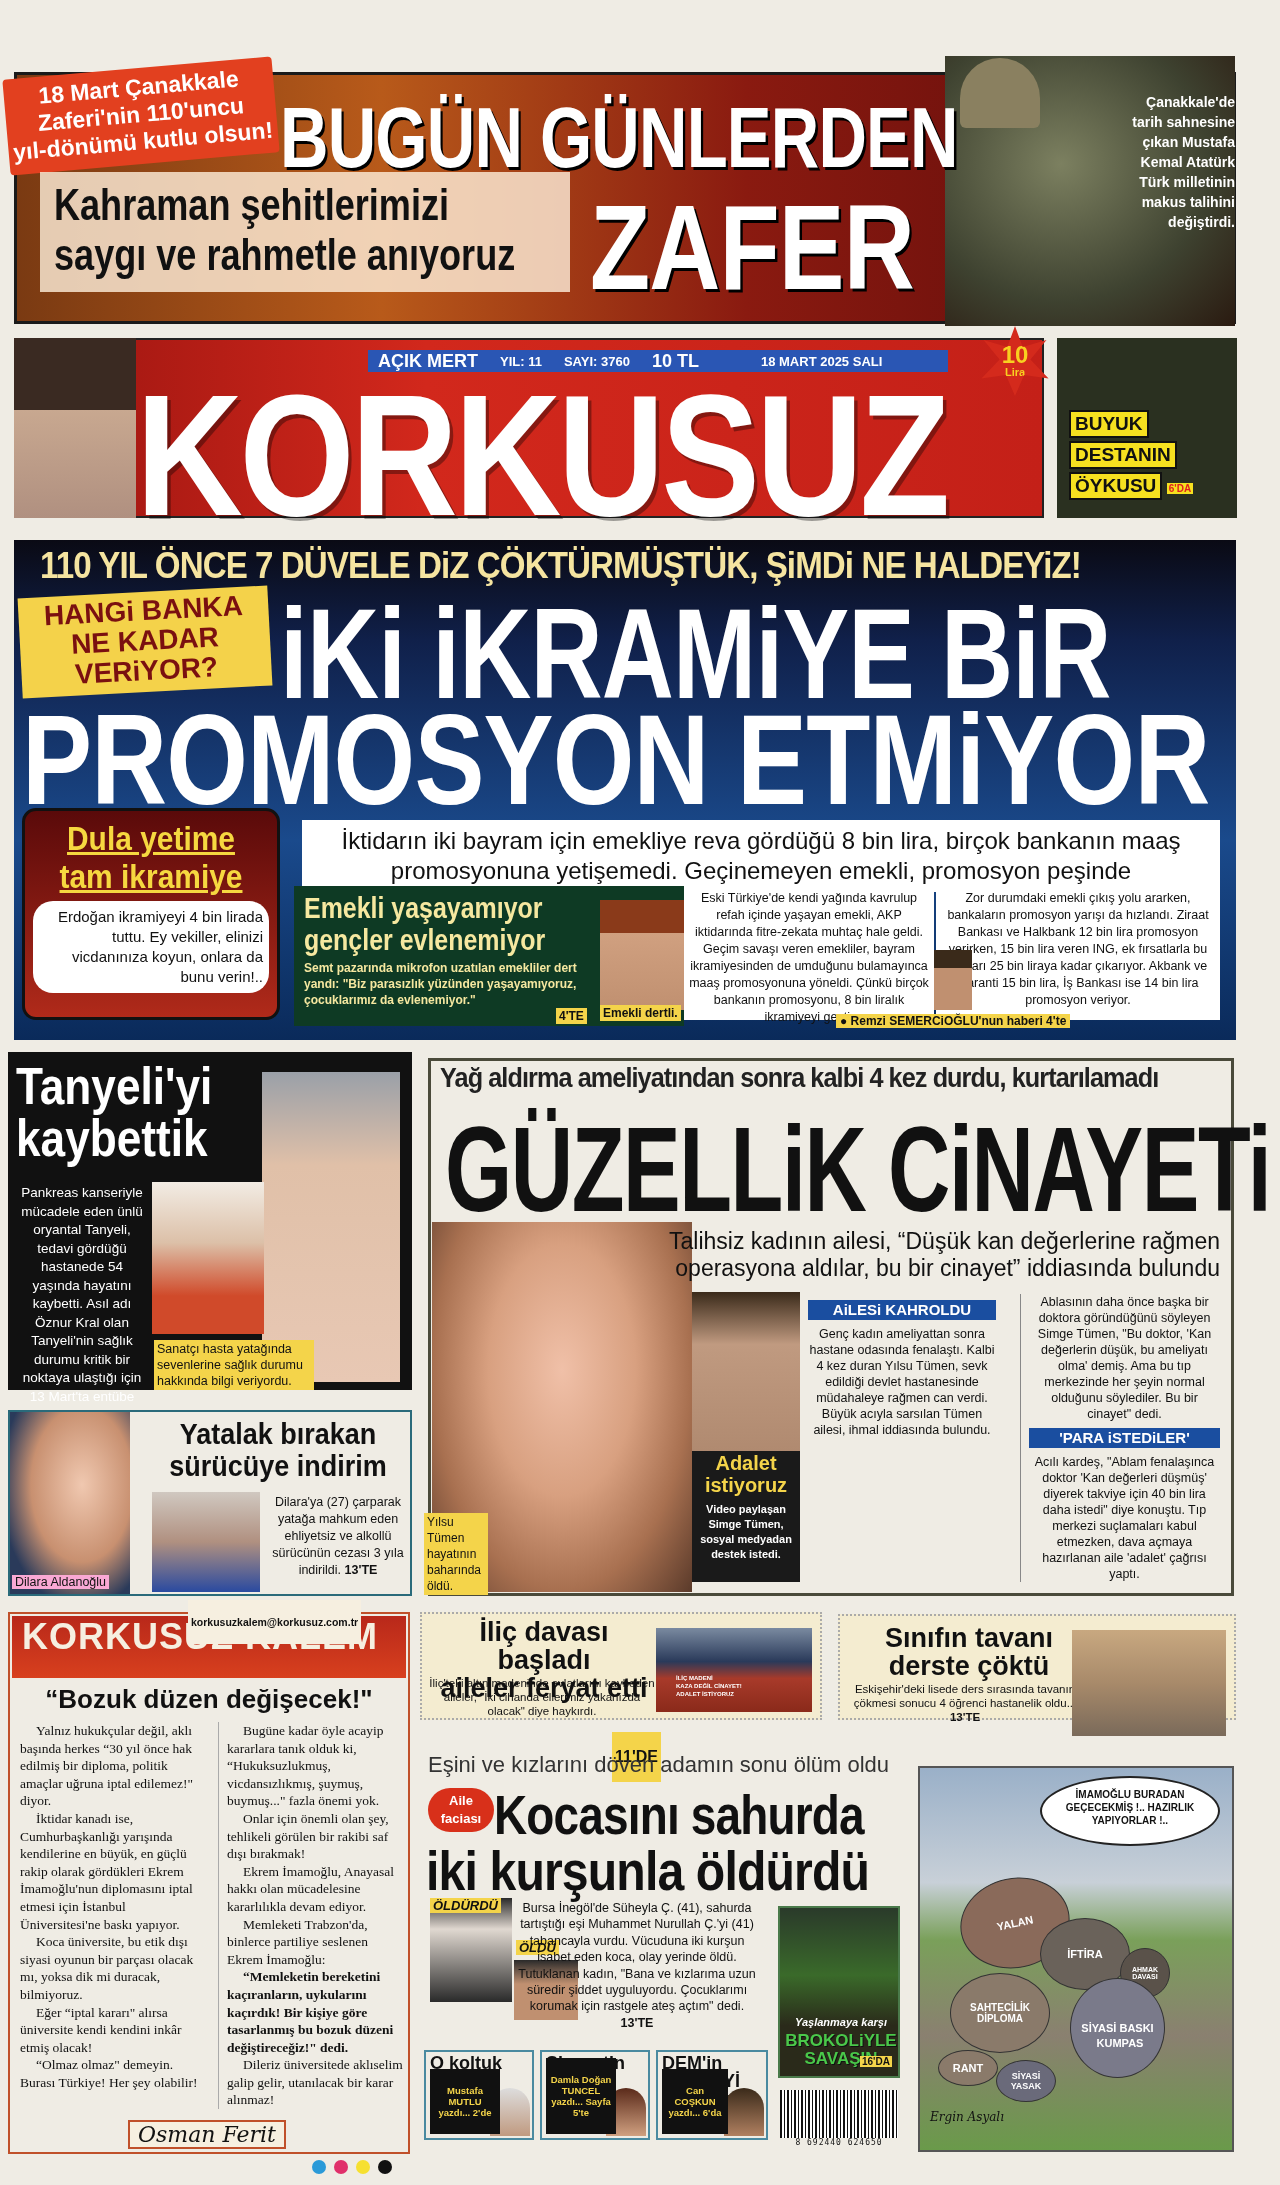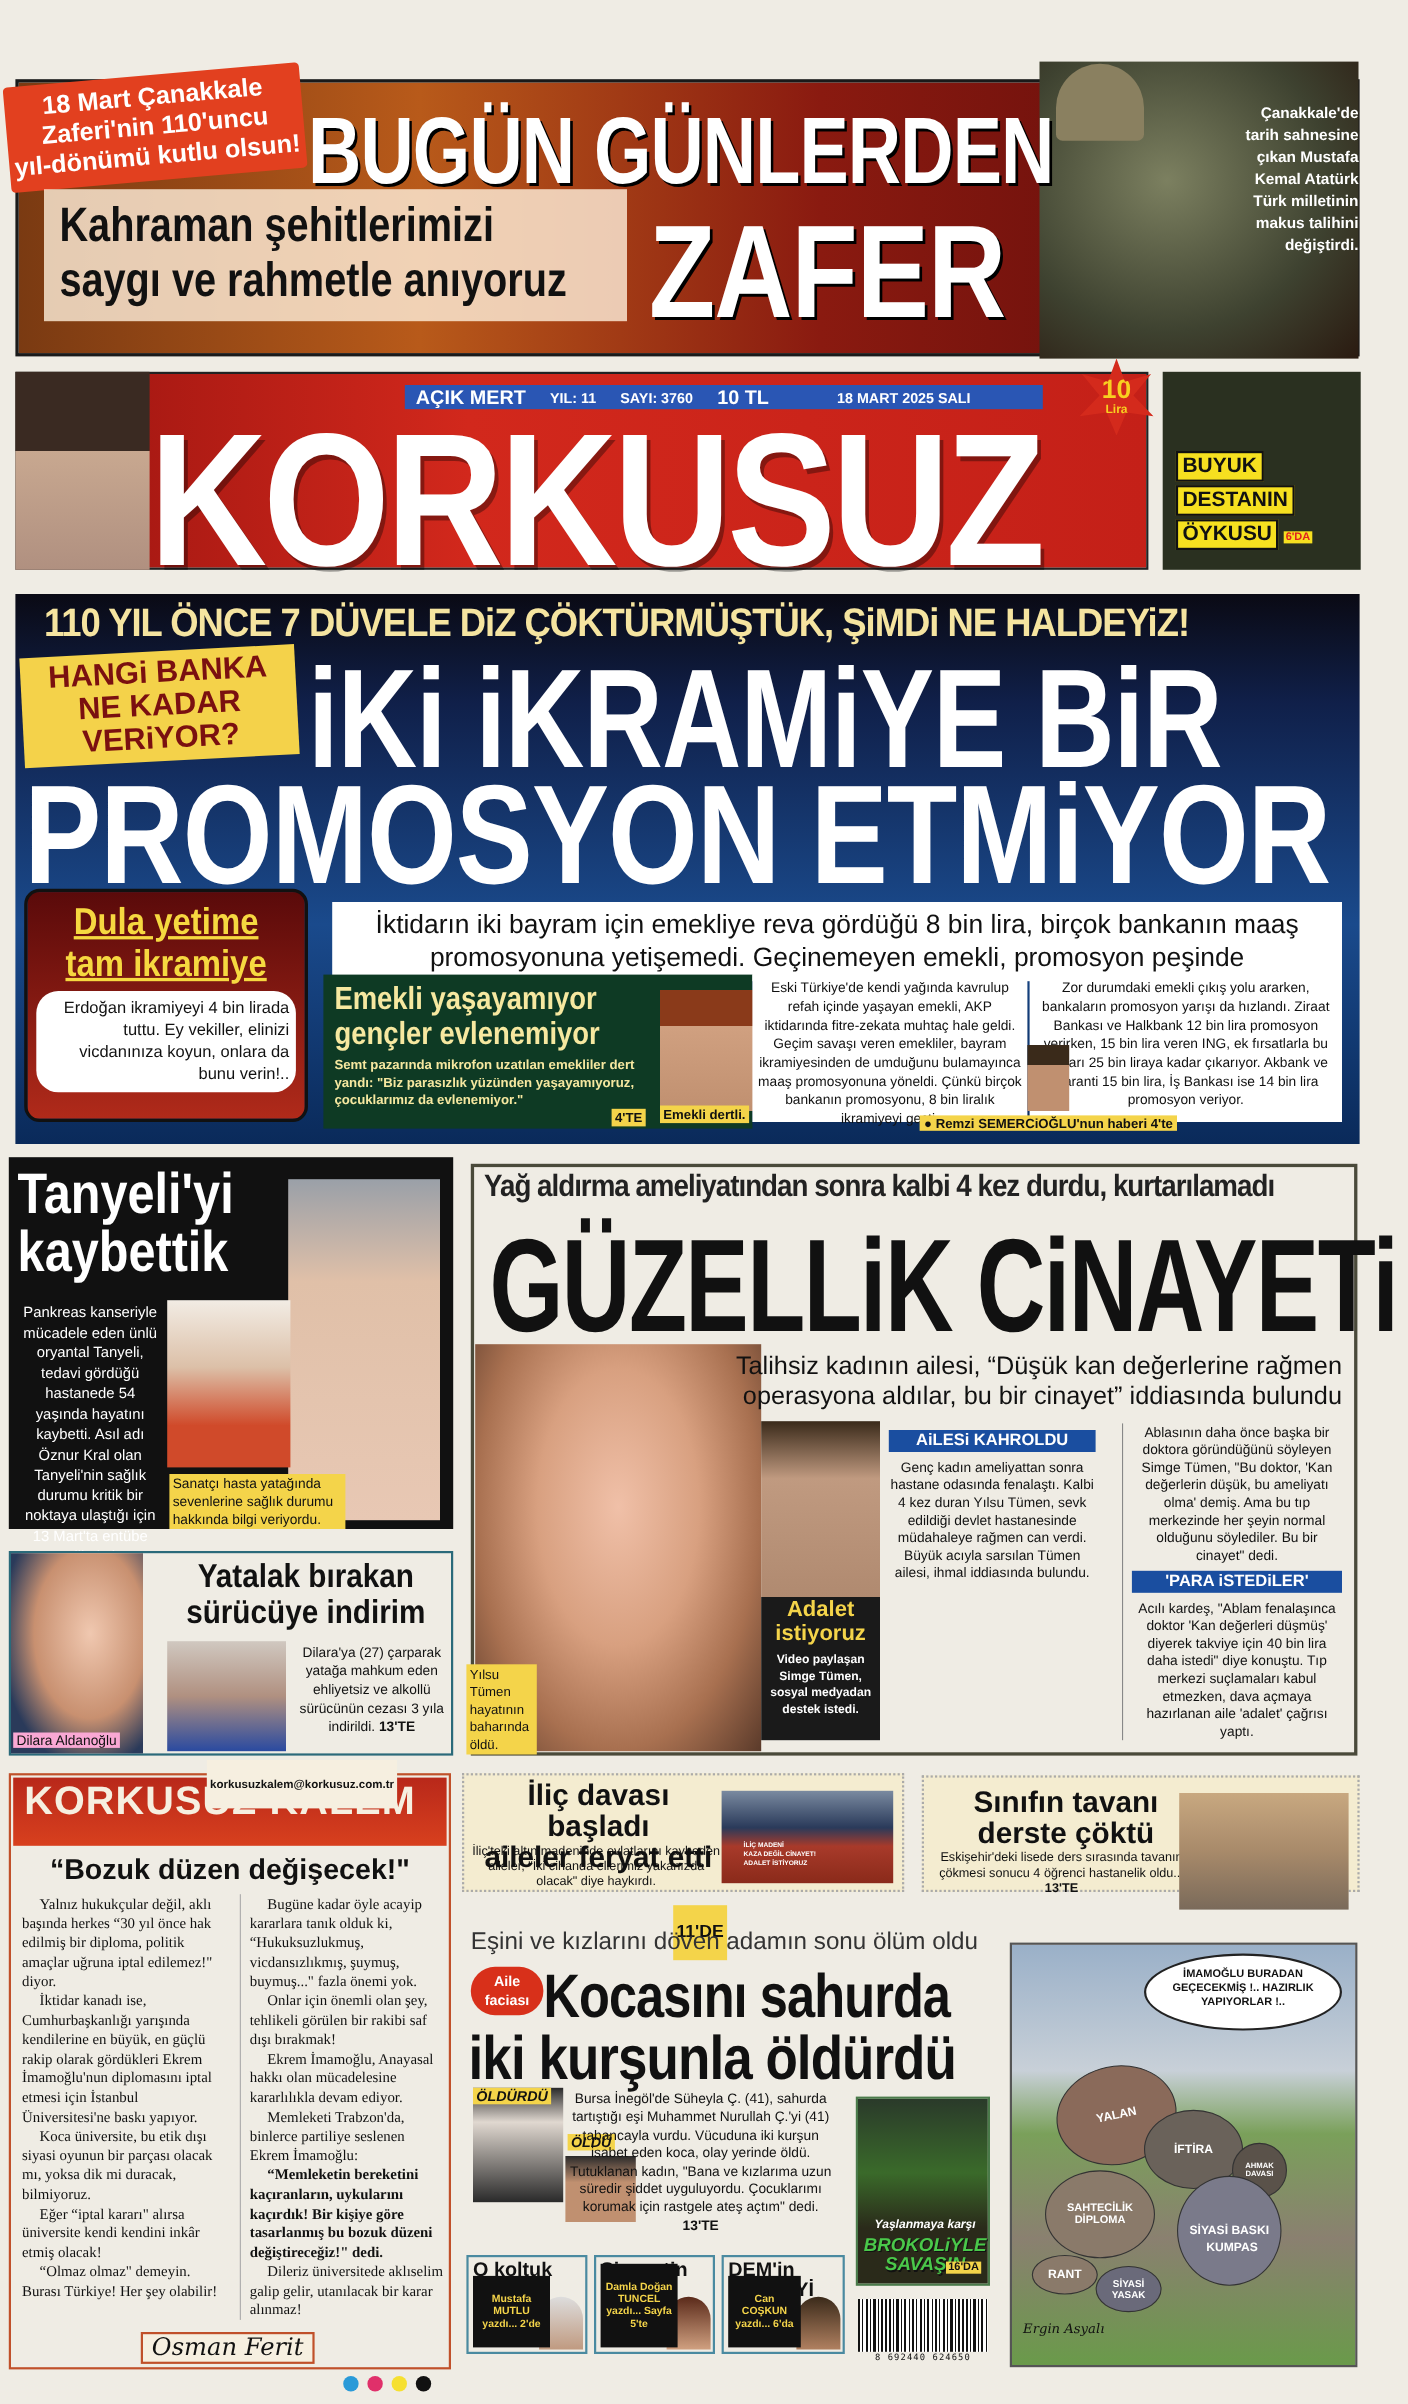--- a/index.html
+++ b/index.html
@@ -95,21 +95,21 @@
 #koc-kick{left:428px;top:1752px;font-size:22px;color:#333}
 #aile{left:428px;top:1788px;width:66px;height:44px;background:#d8301a;color:#fff;font-size:13px;font-weight:bold;text-align:center;line-height:18px;border-radius:30px;padding-top:4px}
 #koc-hl1{left:494px;top:1782px;font-size:56px;font-weight:900;transform:scaleX(.82)}
 #koc-hl2{left:426px;top:1838px;font-size:56px;font-weight:900;transform:scaleX(.86)}
 #oldurdu{left:430px;top:1898px;width:82px;height:104px;background:linear-gradient(#2a2a2a,#e0d8d0 30%,#2a2a2a)}
 #oldu-photo{left:514px;top:1960px;width:64px;height:60px;background:linear-gradient(#2a2a2a,#c09070 40%)}
 .ytag{background:#f4d44a;font-size:13px;font-weight:bold;font-style:italic;padding:0 3px}
 #koc-b{left:512px;top:1900px;width:250px;font-size:12.5px;line-height:16.4px;text-align:center}
 #brokoli{left:778px;top:1906px;width:122px;height:172px;background:linear-gradient(#2a3a2a,#3a6a2a 40%,#2a2a1a 70%);border:2px solid #4a7a4a}
 #brok-t{left:782px;top:2016px;width:118px;color:#fff;font-size:11px;font-style:italic;font-weight:bold;text-align:center}
-#brok-h{left:782px;top:2032px;width:118px;color:#4ac84a;font-size:17px;font-style:italic;font-weight:900;line-height:18px;text-align:center;text-shadow:1px 1px 0 #111}
+#brok-h{left:782px;top:2032px;width:118px;color:#4ac84a;font-size:17px;font-weight:900;line-height:18px;text-align:center;text-shadow:1px 1px 0 #111}
 #brok-ref{left:860px;top:2056px;font-size:10px;font-weight:bold;background:#f4d44a;padding:0 2px}
 #barcode{left:780px;top:2090px;width:118px;height:48px;background:repeating-linear-gradient(90deg,#111 0 2px,#fff 2px 4px,#111 4px 5px,#fff 5px 7px);}
 #barcode-num{left:780px;top:2138px;width:118px;font-size:8px;letter-spacing:1px;text-align:center;font-family:"DejaVu Sans Mono",monospace}
 .colbox{border:2px solid #4a8aa0;background:#efece4}
 .colbox .t{position:absolute;left:4px;top:2px;font-size:18px;font-weight:bold;line-height:18px}
 .colbox .a{position:absolute;left:4px;bottom:4px;background:#111;color:#f4d44a;font-size:9.5px;font-weight:bold;line-height:11px;padding:16px 4px;text-align:center}
 .colbox .p{position:absolute;right:2px;bottom:2px;width:40px;height:48px;border-radius:20px 20px 0 0}
 
 #cartoon{left:918px;top:1766px;width:316px;height:386px;background:linear-gradient(#9ab0c8 0%,#c8d0d8 30%,#7aa05a 45%,#8a8070 70%,#6a9a4a 100%);border:2px solid #555}
 #bubble{left:1040px;top:1776px;width:180px;height:70px;background:#fff;border:2px solid #222;border-radius:50%;font-size:10px;font-weight:bold;text-align:center;line-height:13px;padding-top:10px}

